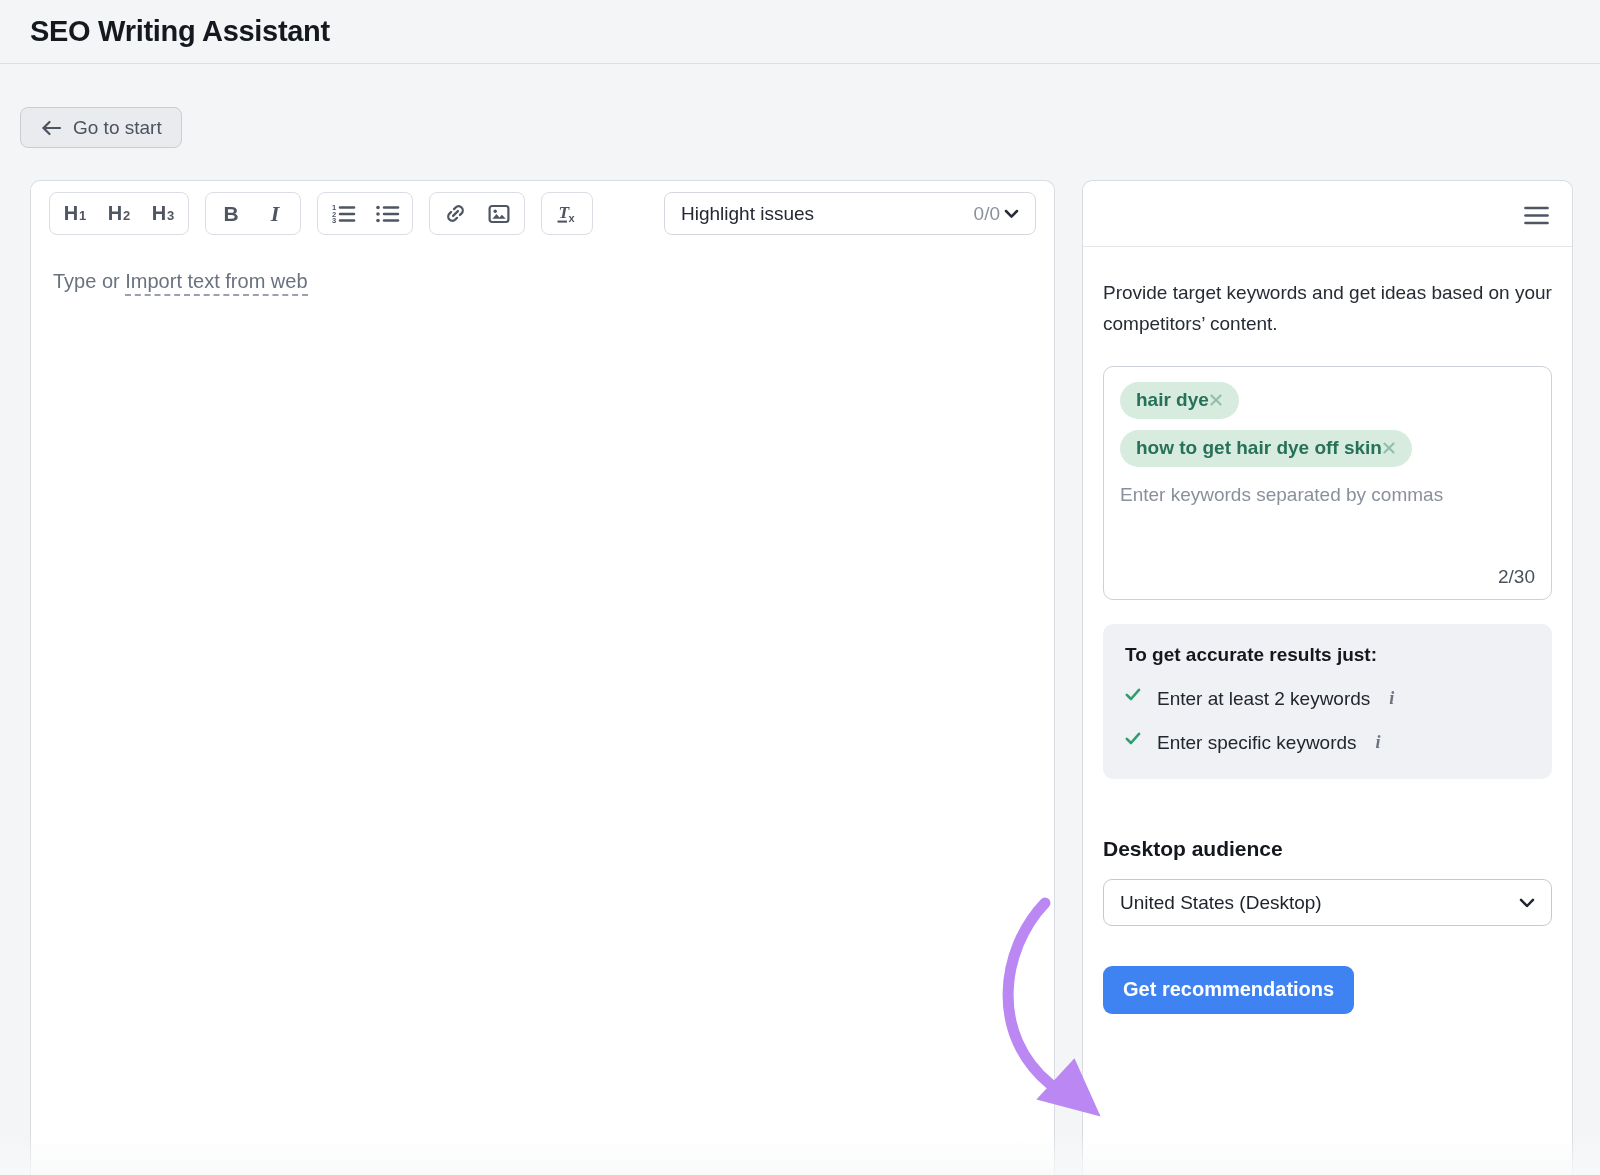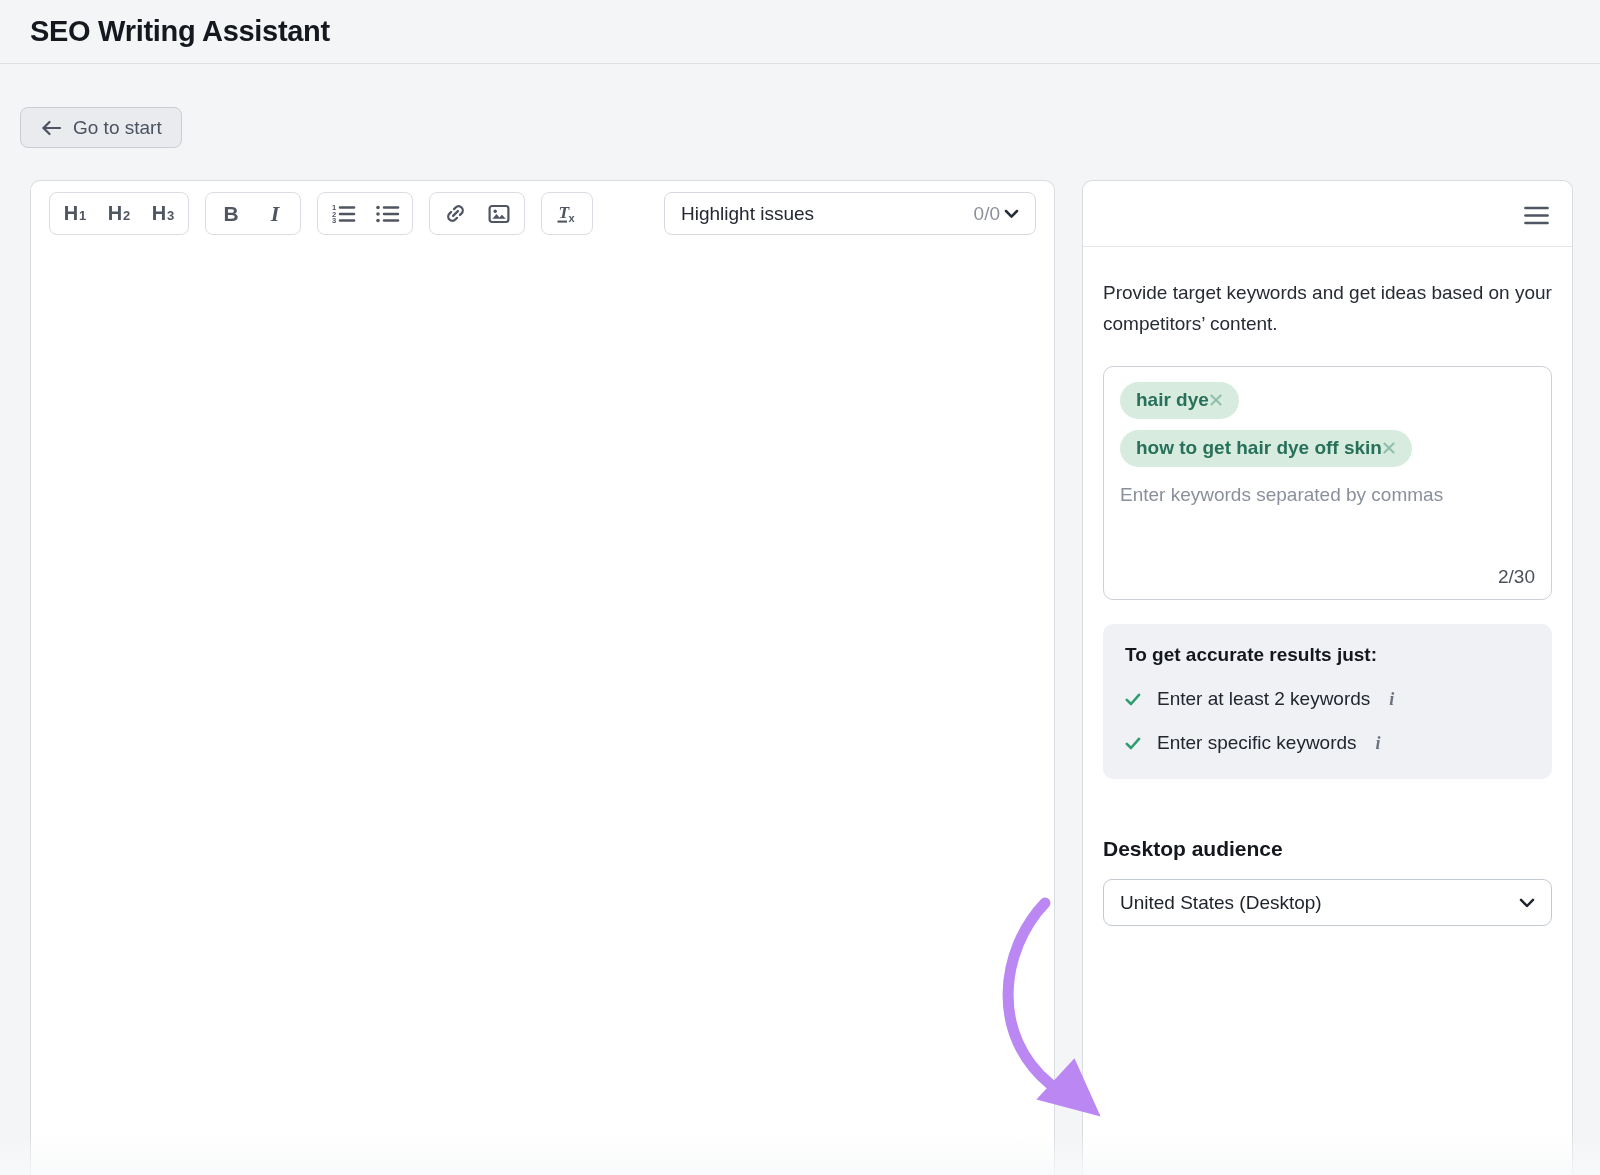--- a/index.html
+++ b/index.html
@@ -89,21 +89,21 @@
     background:#d7ecdf; color:#27705a; border-radius:999px;
     padding:7px 16px 8px; font-size:19px; font-weight:600;
   }
   .pill-x { display:inline-flex; cursor:pointer; }
   .kw-ph { font-size:19px; color:#8a909b; margin-top:6px; }
   .kw-counter { position:absolute; right:16px; bottom:11px; font-size:19px; color:#4b515b; }
   .tips {
     margin-top:24px; background:#f0f1f4; border-radius:10px; padding:20px 22px 25px;
   }
   .tips-h { font-size:19px; font-weight:700; color:#14171d; }
-  .tip-row { display:flex; align-items:center; gap:16px; margin-top:22px; font-size:19px; color:#21262f; }
+  .tip-row { display:flex; gap:16px; margin-top:22px; font-size:19px; color:#21262f; }
   .info-i {
     font-family:"Liberation Serif", serif; font-style:italic; font-weight:700;
     color:#6c737e; font-size:18px; margin-left:3px; cursor:pointer;
   }
   .ta-heading { font-size:21px; font-weight:700; color:#14171d; margin-top:58px; }
   .select {
     margin-top:18px; height:47px; width:100%;
     border:1px solid #c4cad2; border-radius:9px; background:#fff;
     display:flex; align-items:center; justify-content:space-between;
     padding:7px 16px; font-size:19px; color:#1d222b; cursor:pointer; font-family:inherit;
@@ -242,20 +242,23 @@
       <span class="hd-label">Highlight issues</span>
       <span class="hd-count">0/0</span>
       <span>
         <svg width="15" height="10" viewBox="0 0 15 10">
             <polyline points="2,2 7.5,7.6 13,2" fill="none" stroke="#272d37" stroke-width="2.5" stroke-linecap="round" stroke-linejoin="round"></polyline>
           </svg>
       </span>
     </div>
   </div>
 
+  <div class="editor-body">
+    <span class="ph-text">Type or </span><span class="ph-text ph-link">Import text from web</span>
+  </div>
 </div>
 
 <div class="panel">
   <div class="panel-top">
     <button class="hamburger-btn">
       <span>
         <svg width="25" height="19" viewBox="0 0 25 19">
             <g stroke="#4f5663" stroke-width="2.7" stroke-linecap="round">
               <line x1="1.5" y1="2" x2="23.5" y2="2"></line>
               <line x1="1.5" y1="9.5" x2="23.5" y2="9.5"></line>
@@ -323,20 +326,23 @@
 
     <button class="select">
       <span>United States (Desktop)</span>
       <span>
         <svg width="16" height="10" viewBox="0 0 16 10">
             <polyline points="2,1.8 8,8 14,1.8" fill="none" stroke="#20252e" stroke-width="2.5" stroke-linecap="round" stroke-linejoin="round"></polyline>
           </svg>
       </span>
     </button>
 
+    <div>
+      <button class="cta-btn">Get recommendations</button>
+    </div>
   </div>
 </div>
 
 <svg class="arrow-overlay" width="1600" height="1175" viewBox="0 0 1600 1175">
   <path d="M 1045 903 C 1000 950, 990 1035, 1050 1084" fill="none" stroke="#bb87f3" stroke-width="11" stroke-linecap="round"></path>
   <polygon points="1070,1058 1104,1112 1038,1104" fill="#bb87f3" transform="rotate(8 1070 1090)"></polygon>
 </svg>
 
 <div class="bottom-fade"></div>
 

